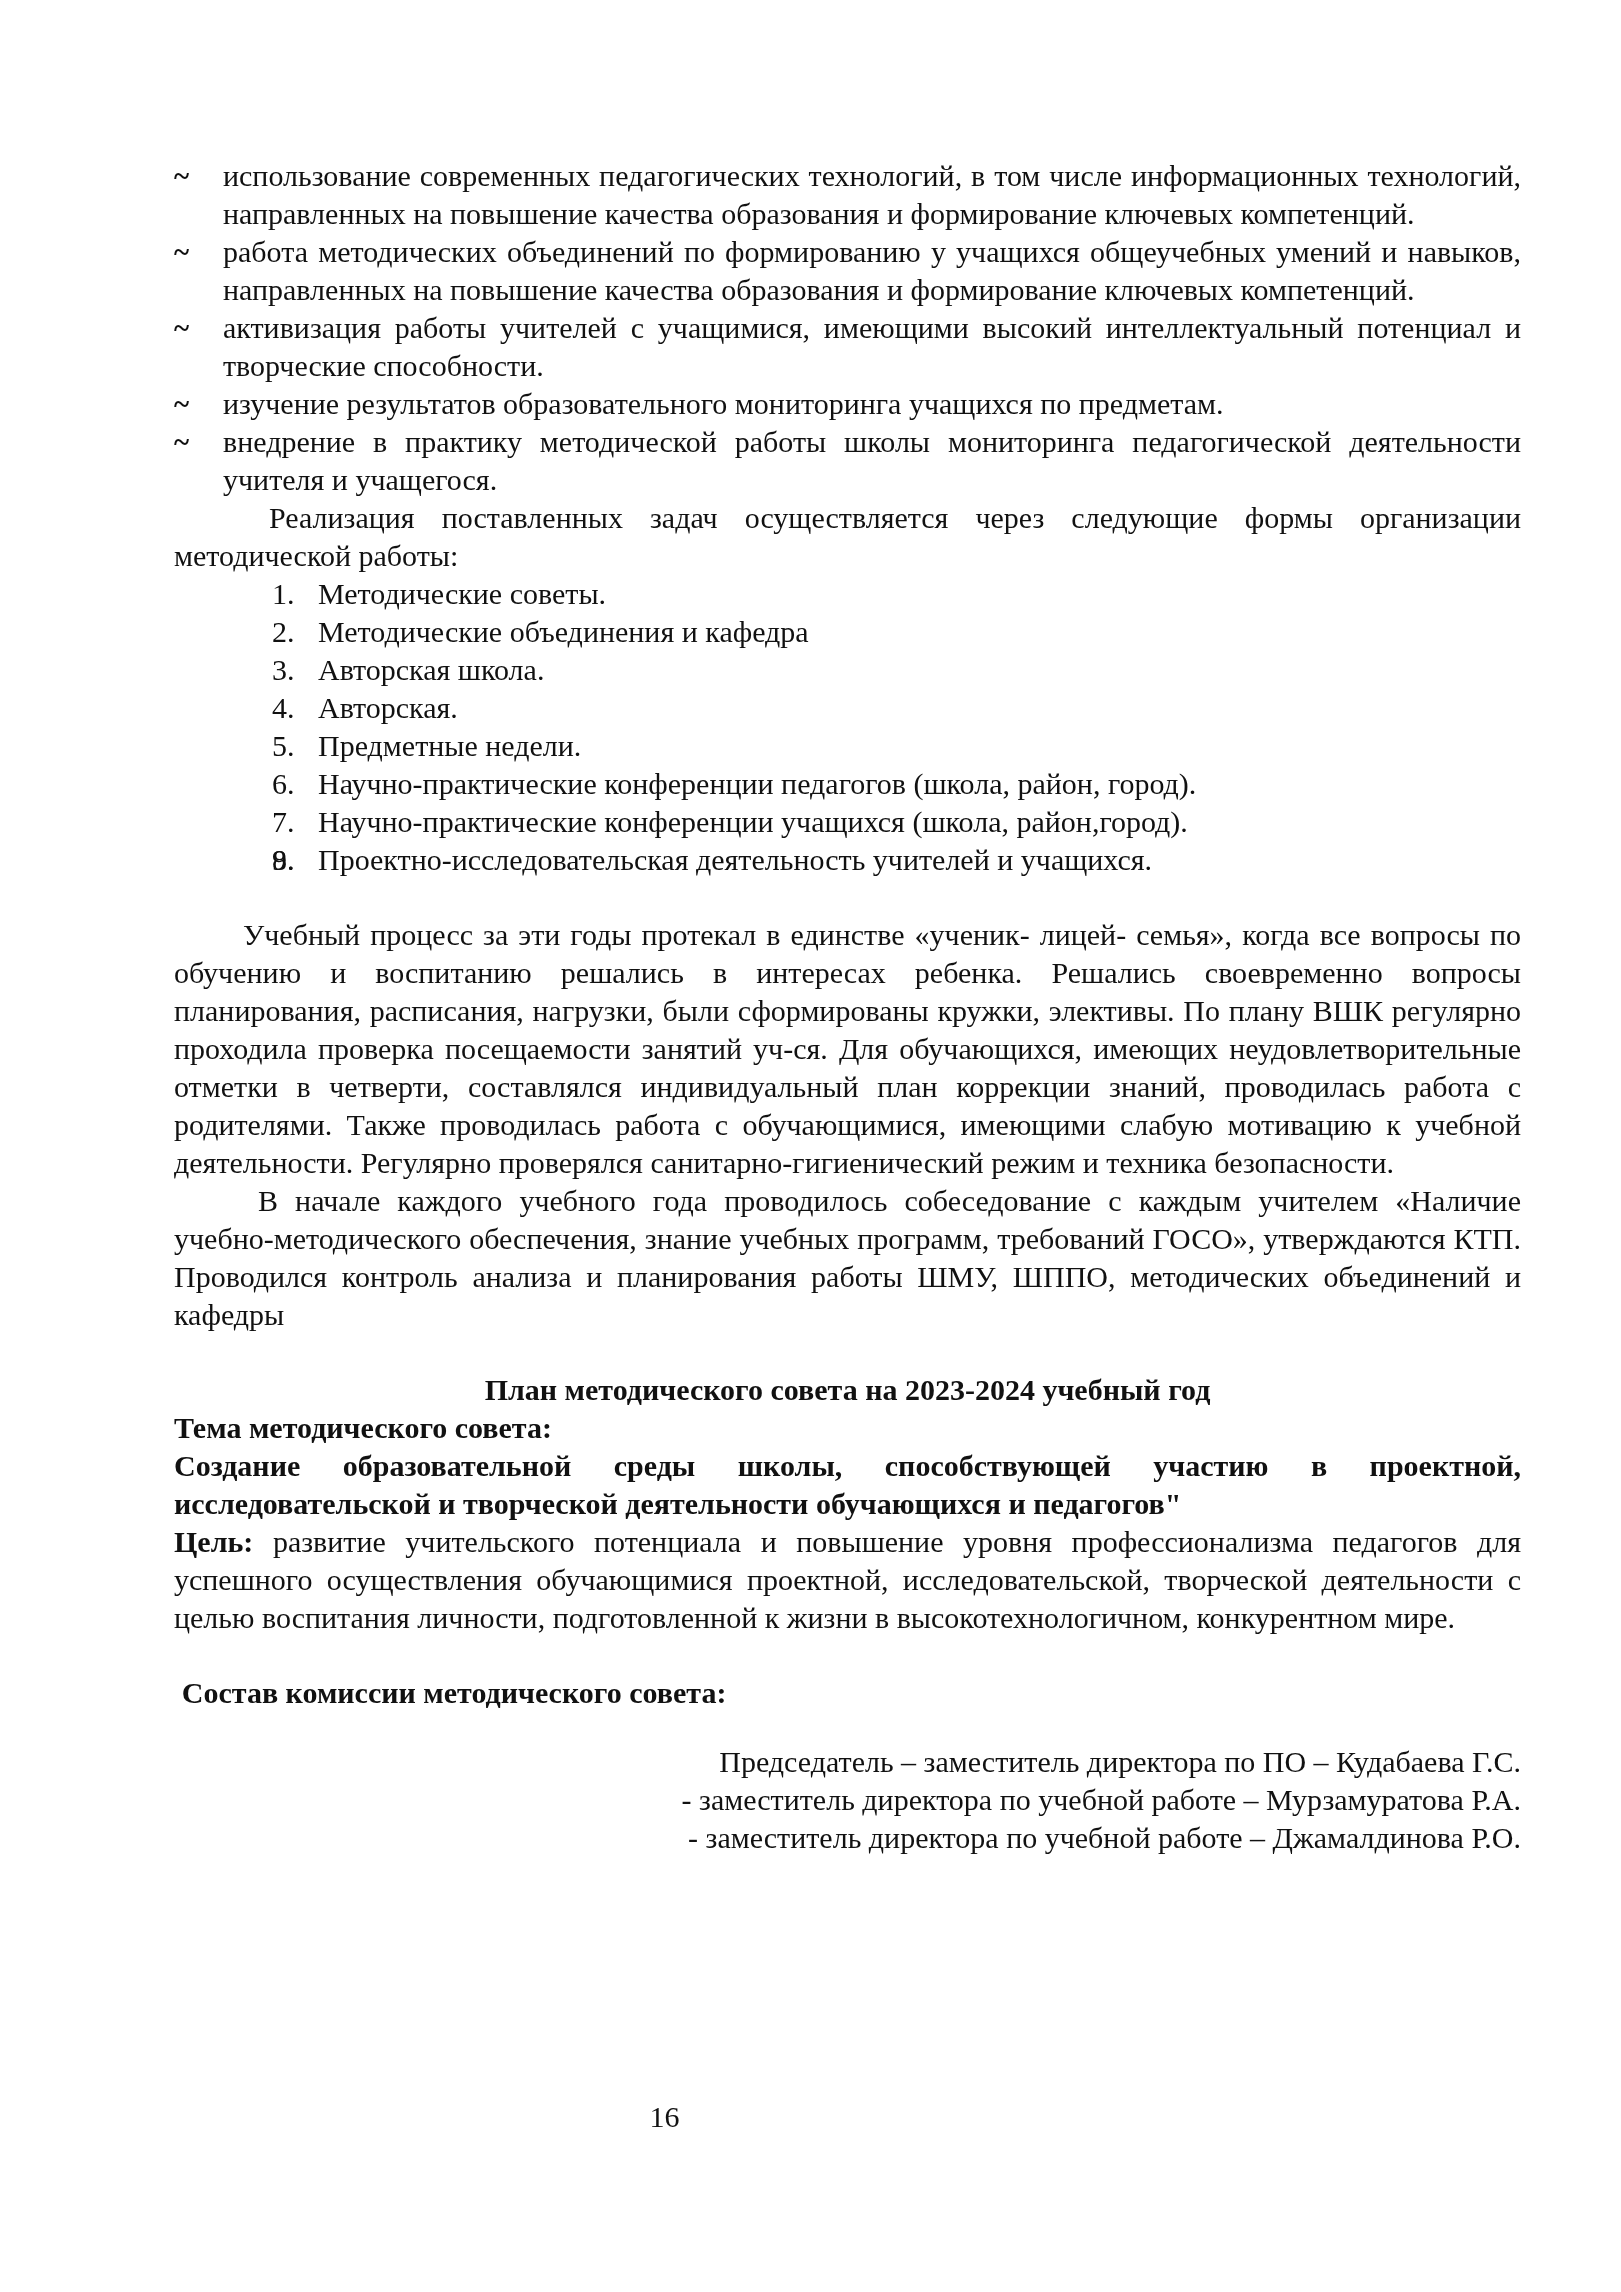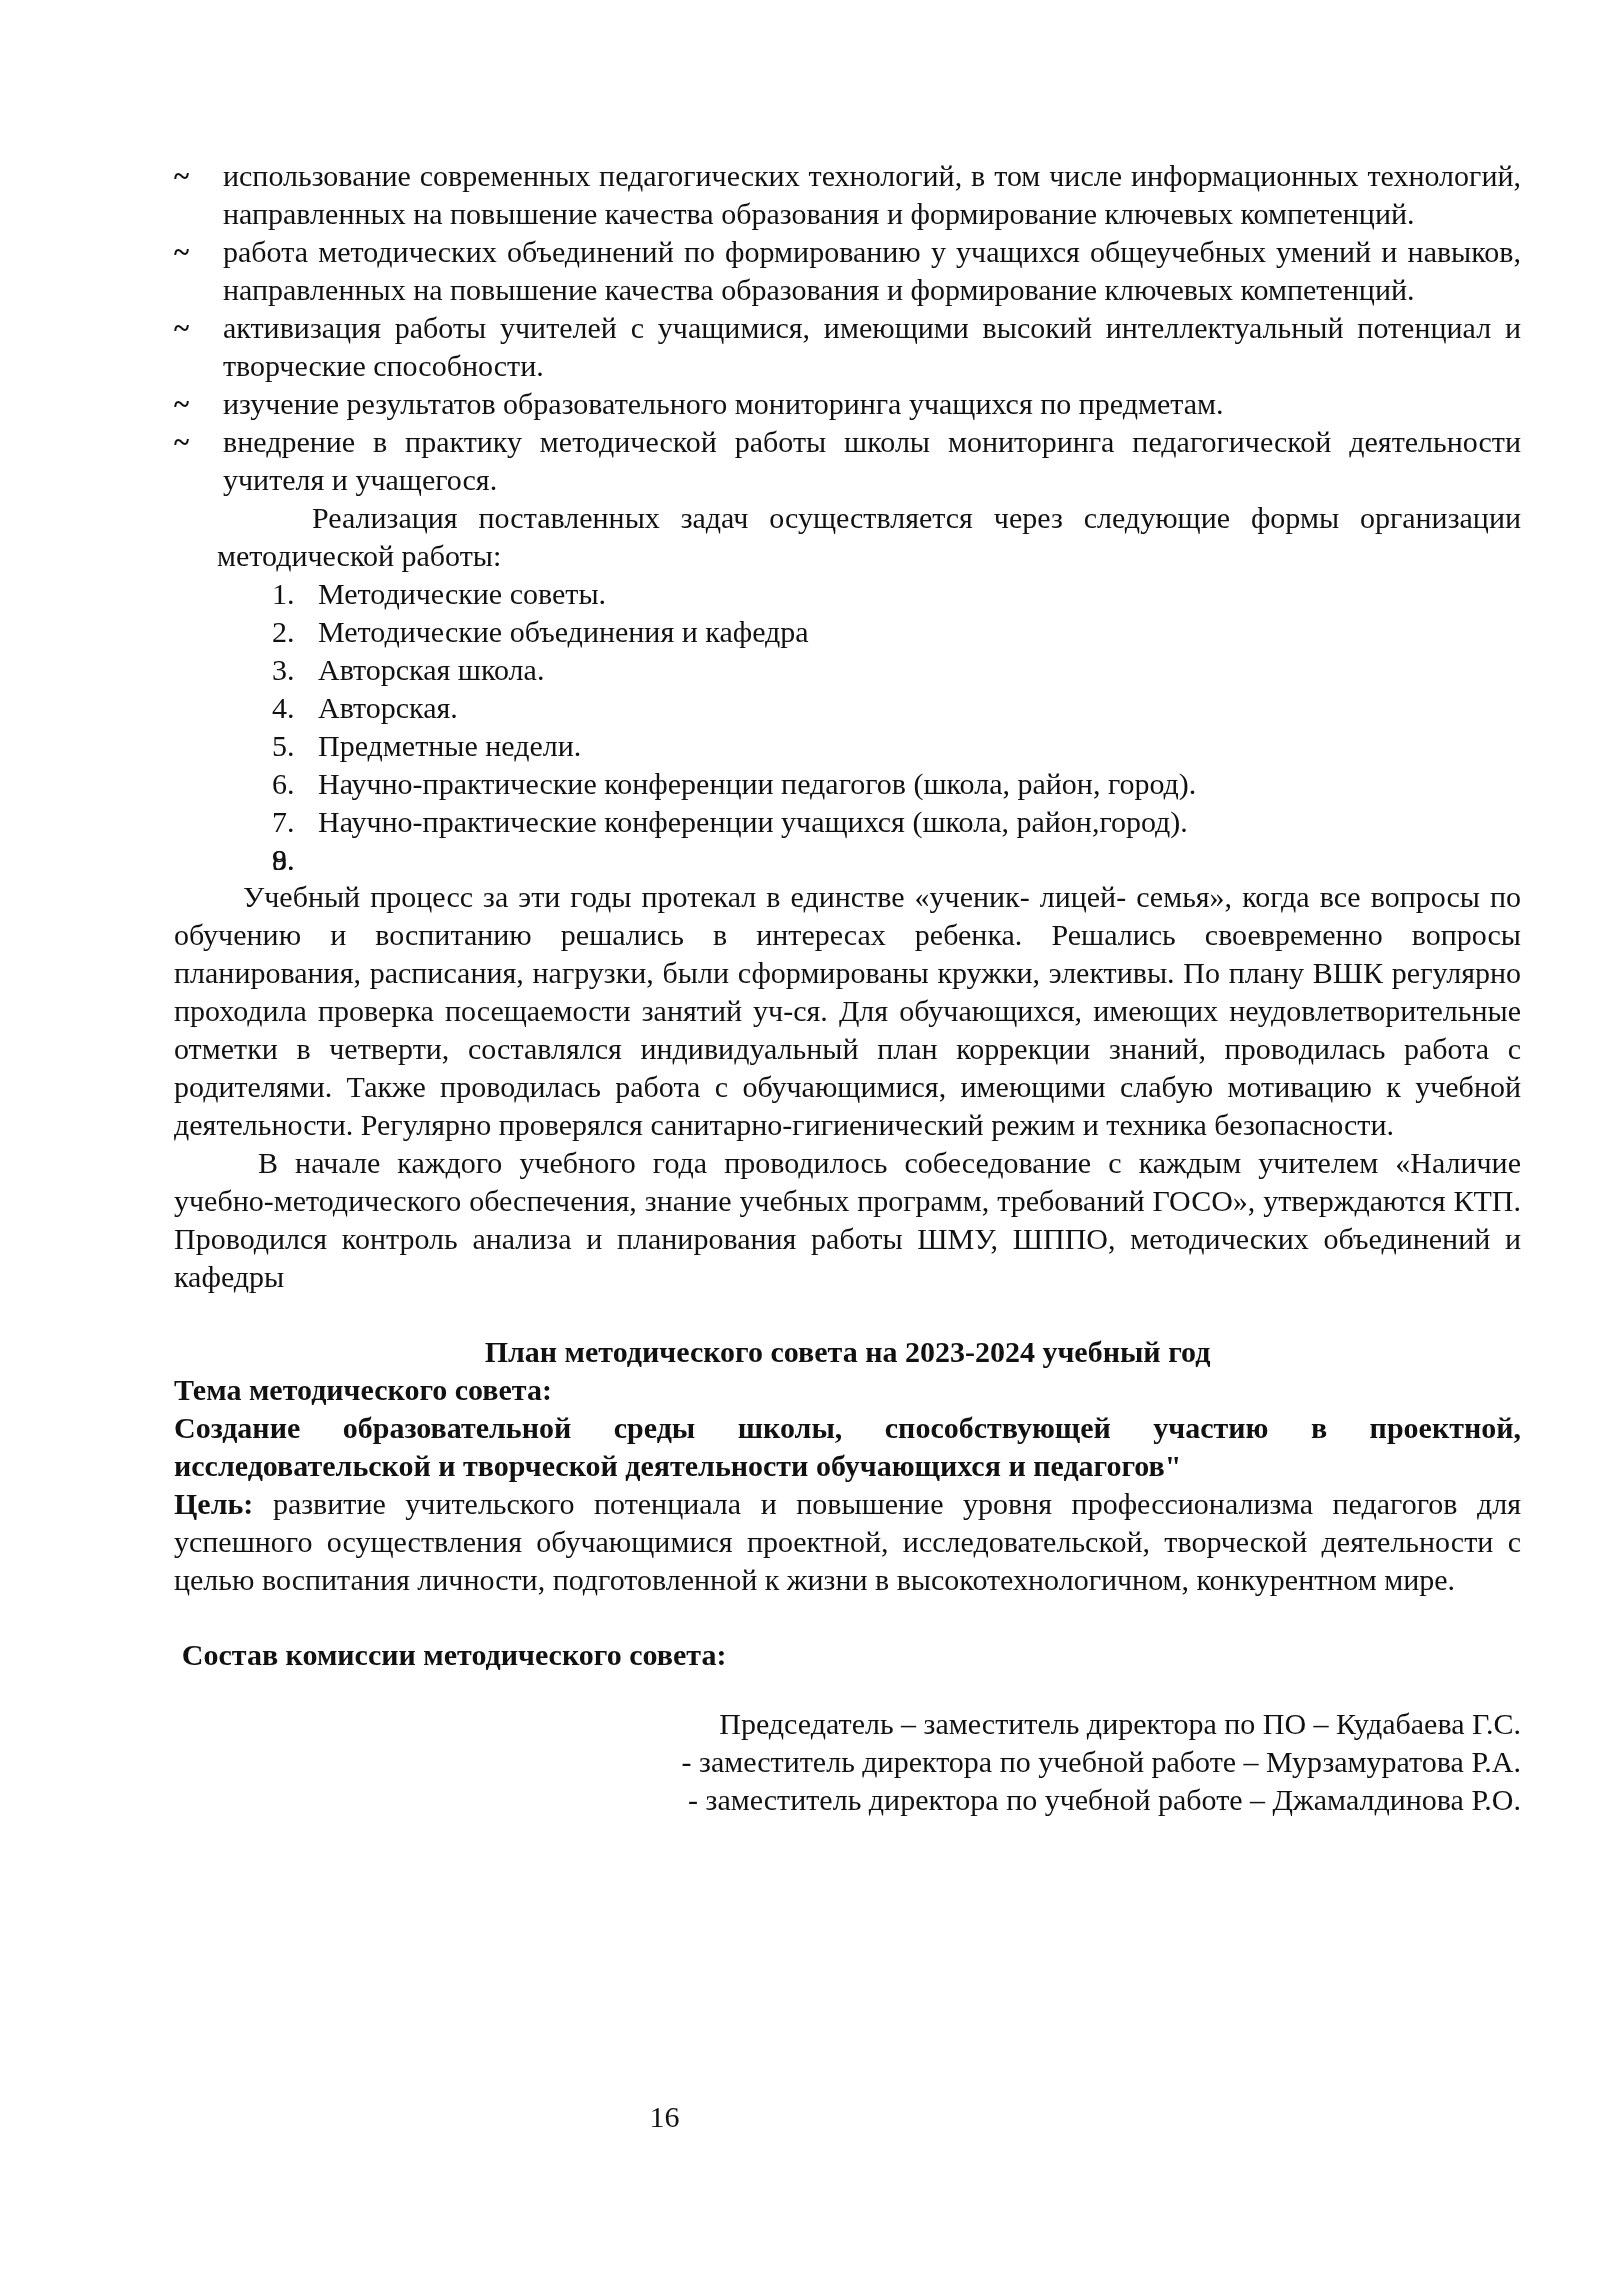--- a/index.html
+++ b/index.html
@@ -10,21 +10,21 @@
       font-family: "Liberation Serif", serif;
       font-size: 30px; line-height: 38px;
     }
     .content { position: absolute; left: 174px; top: 157px; width: 1347px; }
     p { margin: 0; text-align: justify; }
     .bullets { margin: 0; padding: 0; list-style: none; }
     .bullets li { position: relative; padding-left: 49px; text-align: justify; }
     .bullets li .tilde {
       position: absolute; left: 0; top: 0; font-weight: bold; font-size: 29px;
     }
-    .indent1 { text-indent: 95px; margin-left: 43px; }
+    .indent1 { text-indent: 95px; }
     .indent2 { text-indent: 69px; }
     .indent3 { text-indent: 84px; }
     .numlist { margin: 0; padding: 0; list-style: none; }
     .numlist li { position: relative; padding-left: 144px; }
     .numlist li .num { position: absolute; left: 98px; top: 0; }
     .gap-list-para { height: 37px; }
     .gap-heading { height: 37px; }
     .center { text-align: center; }
     .bold { font-weight: bold; }
     .gap-sostav { height: 37px; }
@@ -54,21 +54,21 @@
 
     <ol class="numlist">
       <li><span class="num">1.</span><span>Методические советы.</span></li>
       <li><span class="num">2.</span><span>Методические объединения и кафедра</span></li>
       <li><span class="num">3.</span><span>Авторская школа.</span></li>
       <li><span class="num">4.</span><span>Авторская.</span></li>
       <li><span class="num">5.</span><span>Предметные недели.</span></li>
       <li><span class="num">6.</span><span>Научно-практические конференции педагогов (школа, район, город).</span></li>
       <li><span class="num">7.</span><span>Научно-практические конференции учащихся (школа, район,город).</span></li>
       <li><span class="num">8.</span></li>
-      <li><span class="num">9.</span></li>
+      <li><span class="num">9.</span><span>Проектно-исследовательская деятельность учителей и учащихся.</span></li>
     </ol>
 
     <div class="gap-list-para"></div>
 
     <p class="indent2">Учебный процесс за эти годы протекал в единстве «ученик- лицей- семья», когда все вопросы по обучению и воспитанию решались в интересах ребенка. Решались своевременно вопросы планирования, расписания, нагрузки, были сформированы кружки, элективы. По плану ВШК регулярно проходила проверка посещаемости занятий уч-ся. Для обучающихся, имеющих неудовлетворительные отметки в четверти, составлялся индивидуальный план коррекции знаний, проводилась работа с родителями. Также проводилась работа с обучающимися, имеющими слабую мотивацию к учебной деятельности. Регулярно проверялся санитарно-гигиенический режим и техника безопасности.</p>
     <p class="indent3">В начале каждого учебного года проводилось собеседование с каждым учителем «Наличие учебно-методического обеспечения, знание учебных программ, требований ГОСО», утверждаются КТП. Проводился контроль анализа и планирования работы ШМУ, ШППО, методических объединений и кафедры</p>
 
     <div class="gap-heading"></div>
 
     <p class="center bold">План методического совета на 2023-2024 учебный год</p>

